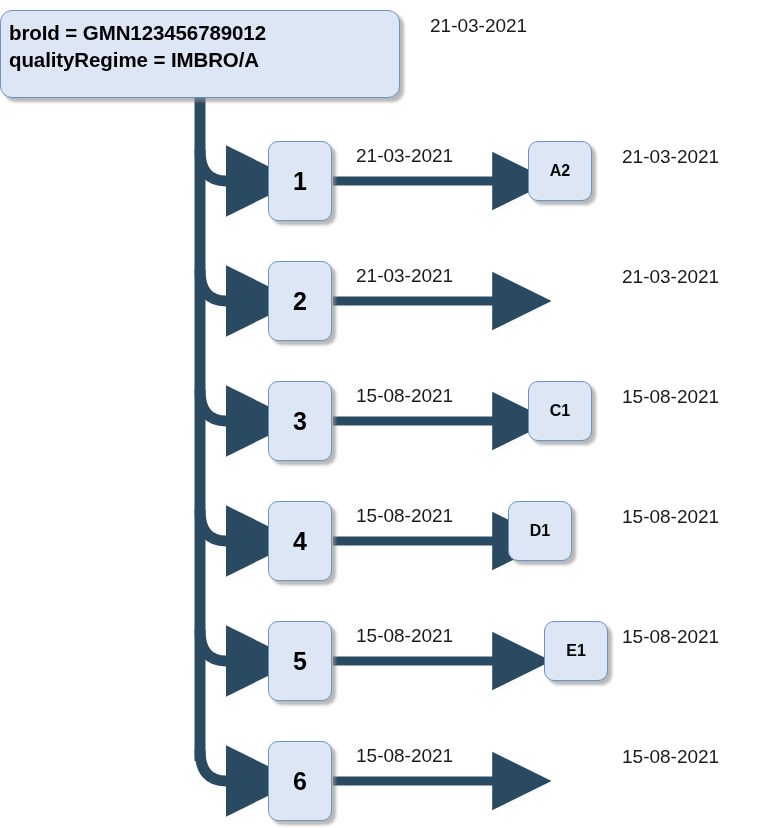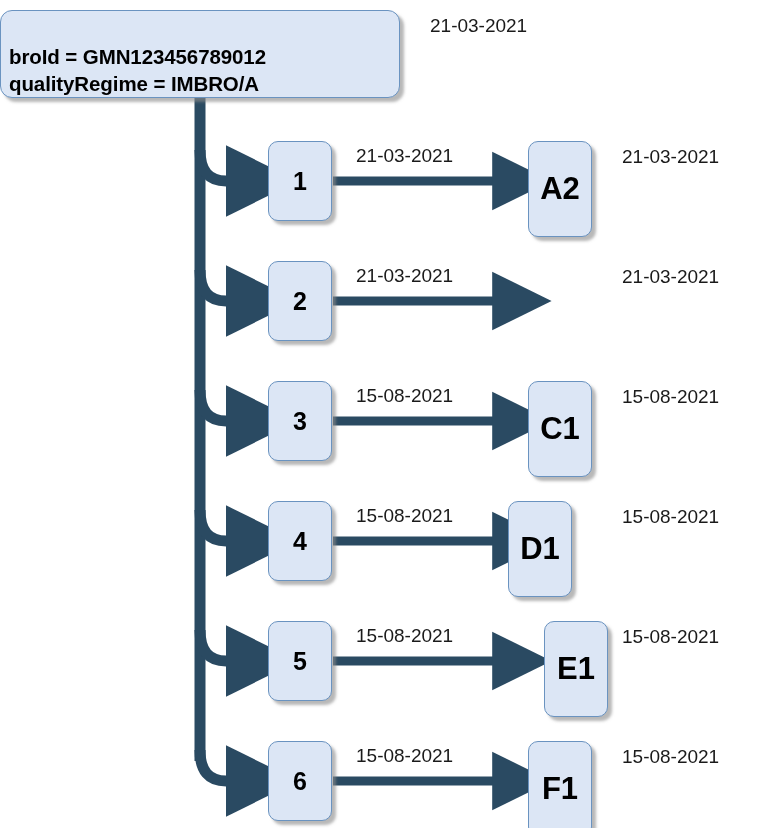--- a/index.html
+++ b/index.html
@@ -41,41 +41,41 @@
     justify-content: center;
     color: #000000;
     font-weight: bold;
   }
   .header-node {
     left: 0px;
     top: 10px;
     width: 400px;
     height: 88px;
     border-radius: 12px;
-    justify-content: flex-end;
+    justify-content: flex-start;
     align-items: flex-start;
     padding: 8px 0 0 8px;
     flex-direction: column;
   }
   .header-node .hline {
     font-size: 20.5px;
     line-height: 1.32;
     letter-spacing: -0.1px;
     white-space: nowrap;
     font-weight: bold;
   }
   .mid-node {
     width: 64px;
     height: 80px;
     font-size: 25px;
   }
   .end-node {
     width: 64px;
-    height: 96px;
-    font-size: 31px;
+    height: 60px;
+    font-size: 16px;
   }
 
   
   .date-label {
     position: absolute;
     font-size: 19px;
     color: #1a1a1a;
     white-space: nowrap;
     font-weight: normal;
   }
@@ -164,18 +164,15 @@
   <div class="edge-date" style="left:356px; top:625px;">15-08-2021</div>
   <div class="node end-node" style="left:528px; top:621px;margin-left:16px;">
     <span>E1</span>
   </div>
   <div class="date-label" style="left:622px; top:626px;">15-08-2021</div>
 
   <div class="node mid-node" style="left:268px; top:741px;">
     <span>6</span>
   </div>
   <div class="edge-date" style="left:356px; top:745px;">15-08-2021</div>
-  <div class="node end-node" style="left:528px; top:741px;">
-    <span>F1</span>
-  </div>
   <div class="date-label" style="left:622px; top:746px;">15-08-2021</div>
 
 </div>
 
 </body></html>

